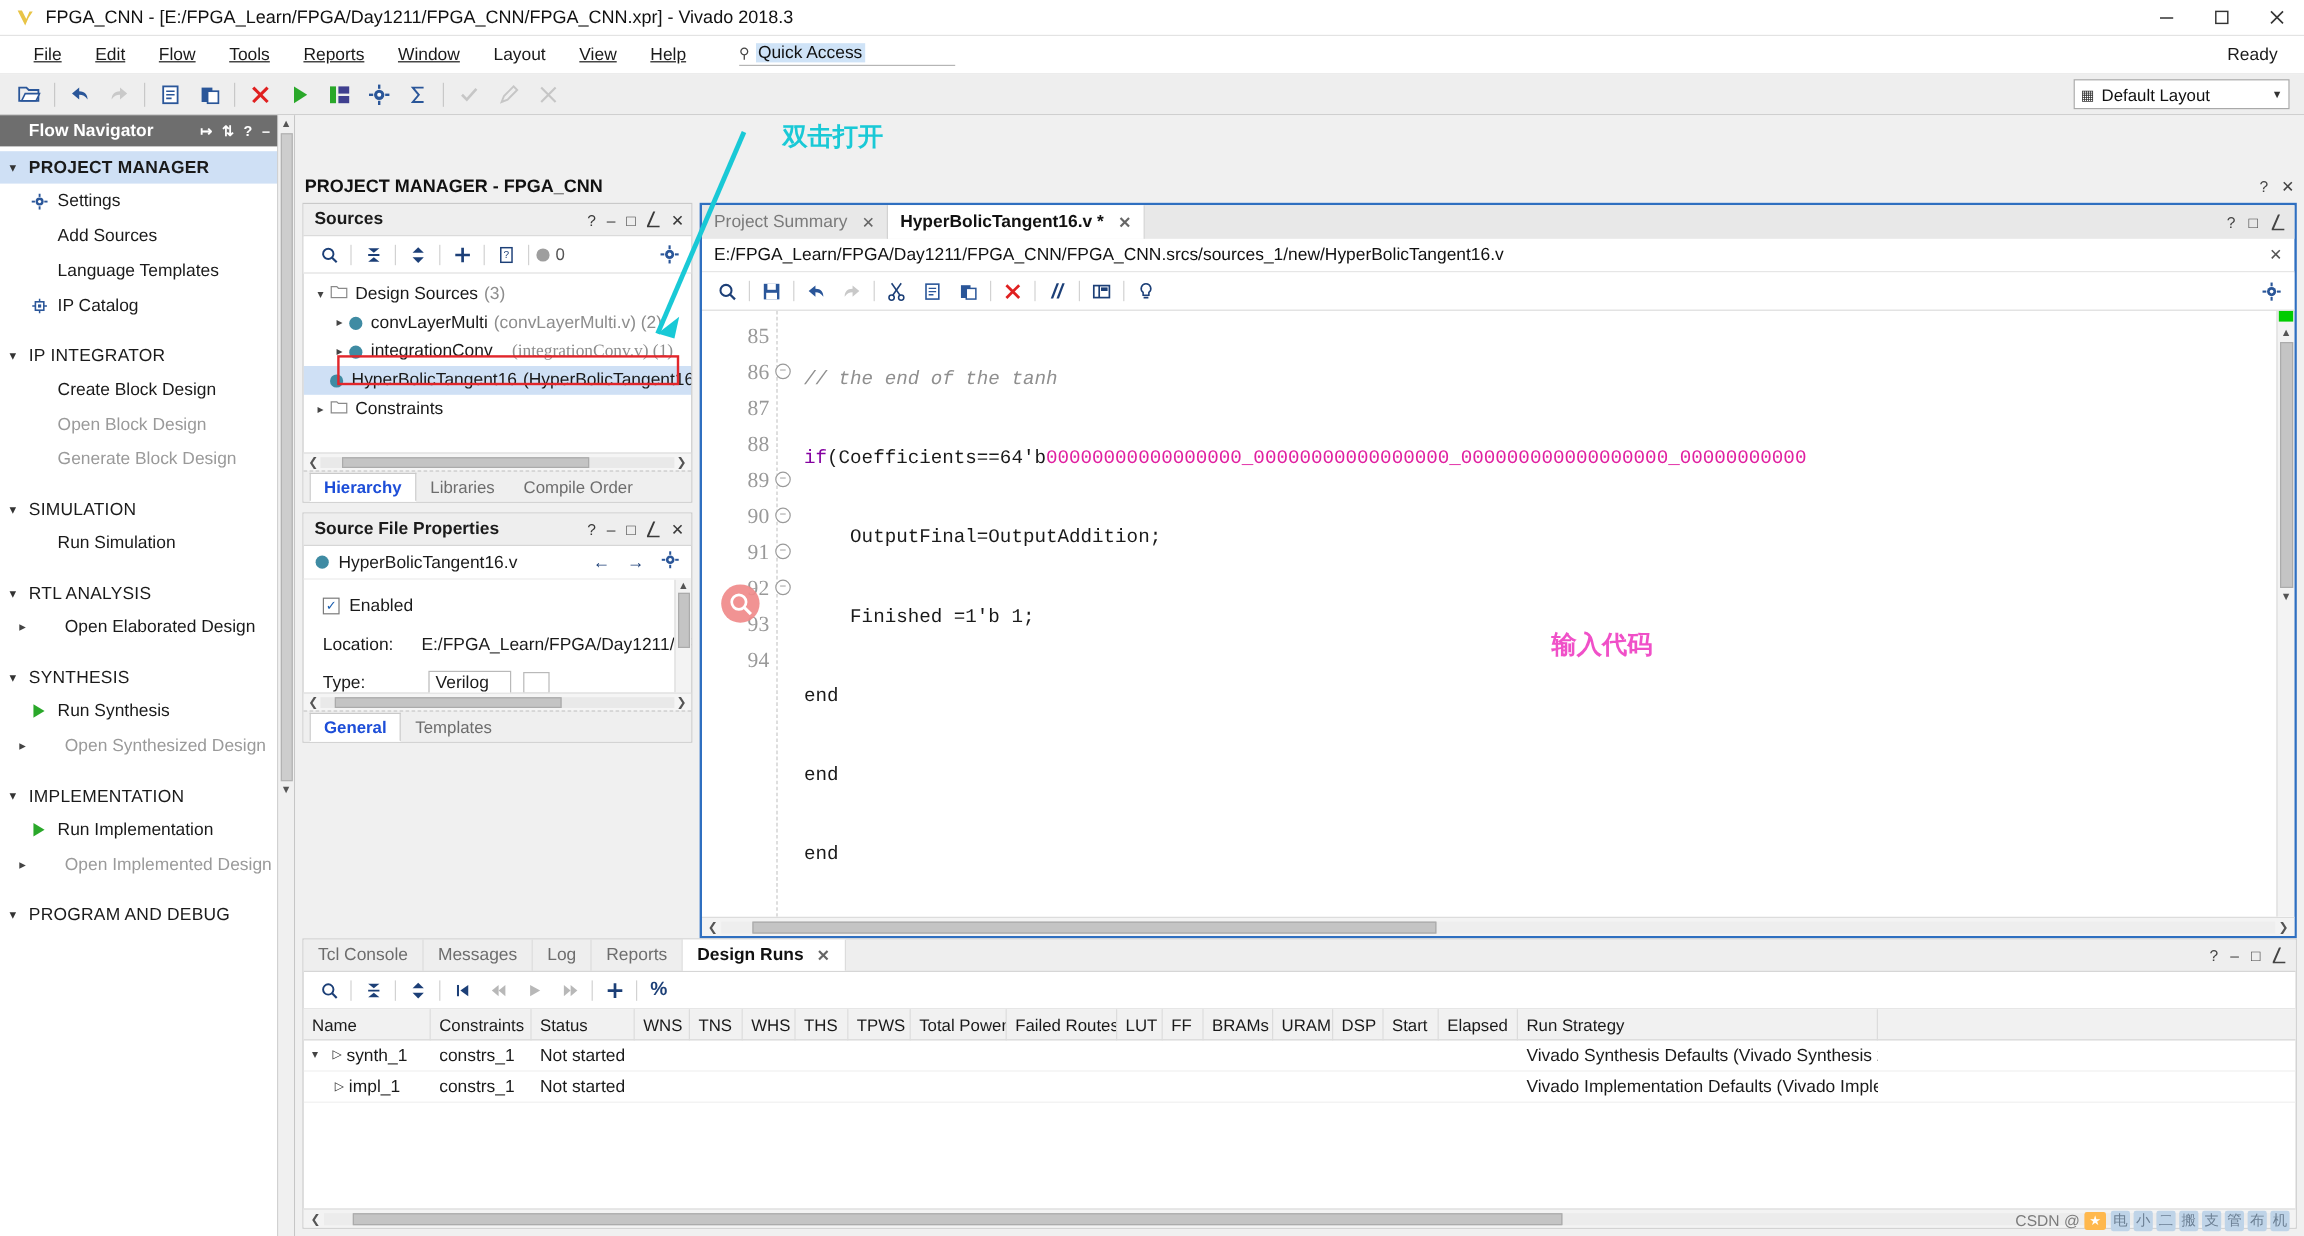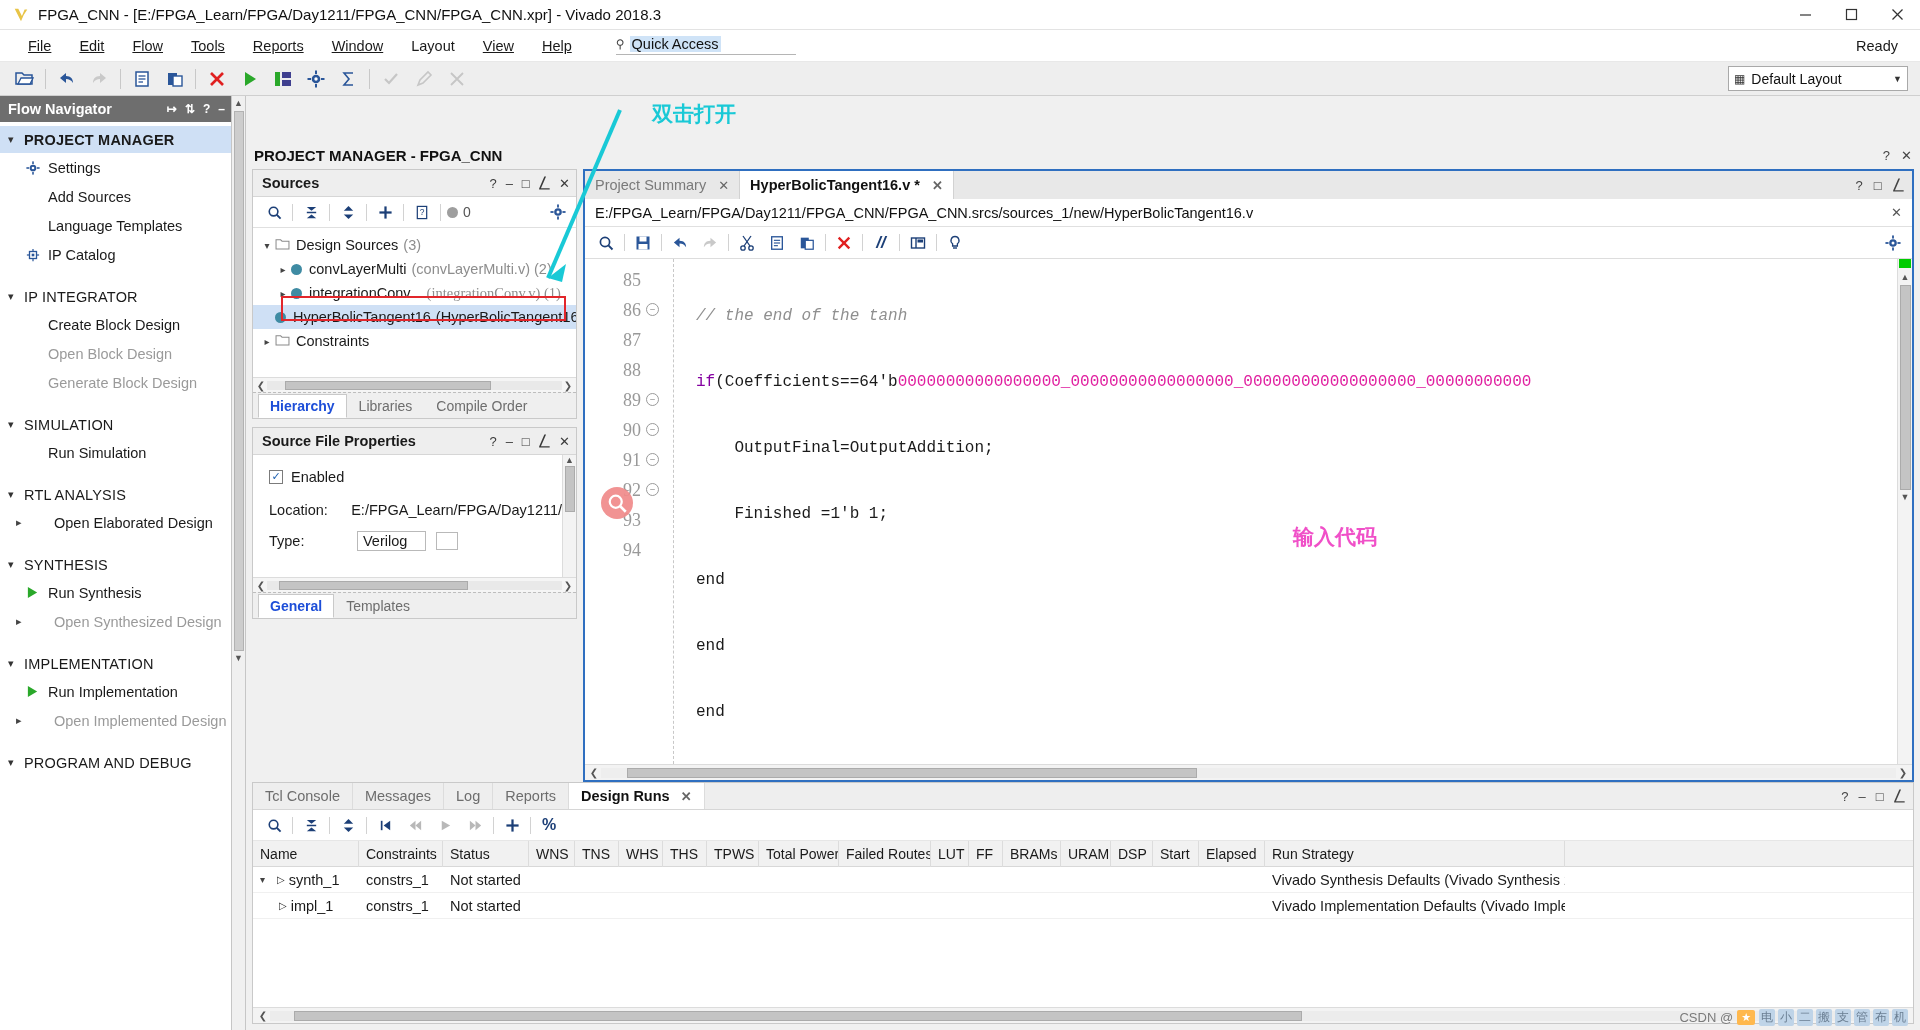--- a/index.html
+++ b/index.html
@@ -43,21 +43,21 @@
   .layout-select .grid-ico { margin-right:6px; color:#333; font-size:12px;}
   .layout-select .chev { margin-left:auto; font-size:9px; color:#333; }
 
   
   .body-split { flex:1; display:flex; min-height:0; }
 
   
   .flownav { width:232px; background:#ffffff; border-right:1px solid #c6c6c6;
              display:flex; flex-direction:column; flex:none; }
   .fn-header { height:26px; background:#6e6e6e; color:#fff; display:flex; align-items:center;
-               padding:0 6px 0 8px; font-size:14.5px; font-weight:bold; flex:none; }
+               padding:0 6px 0 24px; font-size:14.5px; font-weight:bold; flex:none; }
   .fn-header .fn-tools { margin-left:auto; display:flex; gap:8px; align-items:center; font-size:12px; }
   .fn-body { flex:1; overflow:hidden; padding-top:4px; }
   .fn-group { display:flex; align-items:center; height:27px; padding-left:8px; font-size:14.5px; }
   .fn-group.active { background:#cfe0f5; }
   .fn-group .chev { width:16px; font-size:11px; color:#333; }
   .fn-group .lbl { font-weight:bold; letter-spacing:.2px; }
   .fn-group.plain .lbl { font-weight:normal; }
   .fn-item { display:flex; align-items:center; height:29px; padding-left:26px; font-size:14.5px; }
   .fn-item .ic { width:22px; display:flex; align-items:center; }
   .fn-item.disabled { color:#9a9a9a; }
@@ -131,21 +131,21 @@
   .ed-tab { display:flex; align-items:center; padding:0 10px; font-size:14.5px; color:#7a7a7a; gap:12px;
             border-right:1px solid #d2d2d2; }
   .ed-tab.active { background:#ffffff; color:#111; font-weight:bold; }
   .ed-tab .x { font-size:13px; color:#666; }
   .ed-tabs .ed-right { margin-left:auto; display:flex; gap:11px; align-items:center; padding-right:8px; font-size:13px; color:#444; }
   .ed-path { height:28px; display:flex; align-items:center; padding-left:10px; font-size:14.5px; color:#111;
              border-bottom:1px solid #e0e0e0; flex:none; }
   .ed-path .x { margin-left:auto; padding-right:10px; color:#555; font-size:13px; }
   .ed-toolbar { height:32px; display:flex; align-items:center; padding-left:6px; border-bottom:1px solid #ddd;
                 background:#fff; flex:none; }
-  .ed-body { flex:1; display:flex; min-height:0; overflow:hidden; position:relative;gap:26px; }
+  .ed-body { flex:1; display:flex; min-height:0; overflow:hidden; position:relative; }
   .gutter { width:62px; flex:none; text-align:right; padding-right:6px; padding-top:6px;
             font-family:"Liberation Serif", serif; font-size:18px; color:#999; }
   .gline { height:30px; line-height:30px; position:relative; }
   .fold { position:absolute; right:-18px; top:8px; width:13px; height:13px; border:1px solid #9a9a9a;
           border-radius:50%; color:#666; font-size:10px; line-height:11px; text-align:center; background:#fff; }
   .code { flex:1; padding-top:6px; padding-left:22px; font-family:"Liberation Mono", monospace;
           font-size:16px; white-space:pre; overflow:hidden; border-left:1px dashed #c8c8c8; }
   .cline { height:30px; line-height:30px; }
   .kw { color:#8400a0; }
   .num { color:#e020a0; }
@@ -627,20 +627,38 @@
               <span class="panel-title">Source File Properties</span>
               <span class="pt">
                 <span>?</span>
                 <span>–</span>
                 <span>□</span>
                 <span>⎳</span>
                 <span>✕</span>
               </span>
             </div>
 
+            <div class="file-row">
+              <span class="bluedot"></span>
+              <span>HyperBolicTangent16.v</span>
+              <span class="prop-nav">
+                <span>←</span>
+                <span>→</span>
+                <span>
+                  <svg width="15" height="15" viewBox="0 0 18 18">
+                      <circle cx="9" cy="9" r="4.3" fill="#2a5699"></circle>
+                      <circle cx="9" cy="9" r="1.7" fill="#fff"></circle>
+                      <rect x="8" y="0.5" width="2" height="3.5" fill="#2a5699"></rect>
+                      <rect x="8" y="14" width="2" height="3.5" fill="#2a5699"></rect>
+                      <rect x="0.5" y="8" width="3.5" height="2" fill="#2a5699"></rect>
+                      <rect x="14" y="8" width="3.5" height="2" fill="#2a5699"></rect>
+                    </svg>
+                </span>
+              </span>
+            </div>
 
             <div style="flex:1; padding-top:9px; overflow:hidden; position:relative;">
               <div class="prop-row">
                 <span class="chk">✓</span>
                 <span>Enabled</span>
               </div>
               <div class="prop-row" style="margin-top:8px;">
                 <span class="key">Location:</span>
                 <span class="val">E:/FPGA_Learn/FPGA/Day1211/FPG</span>
               </div>

